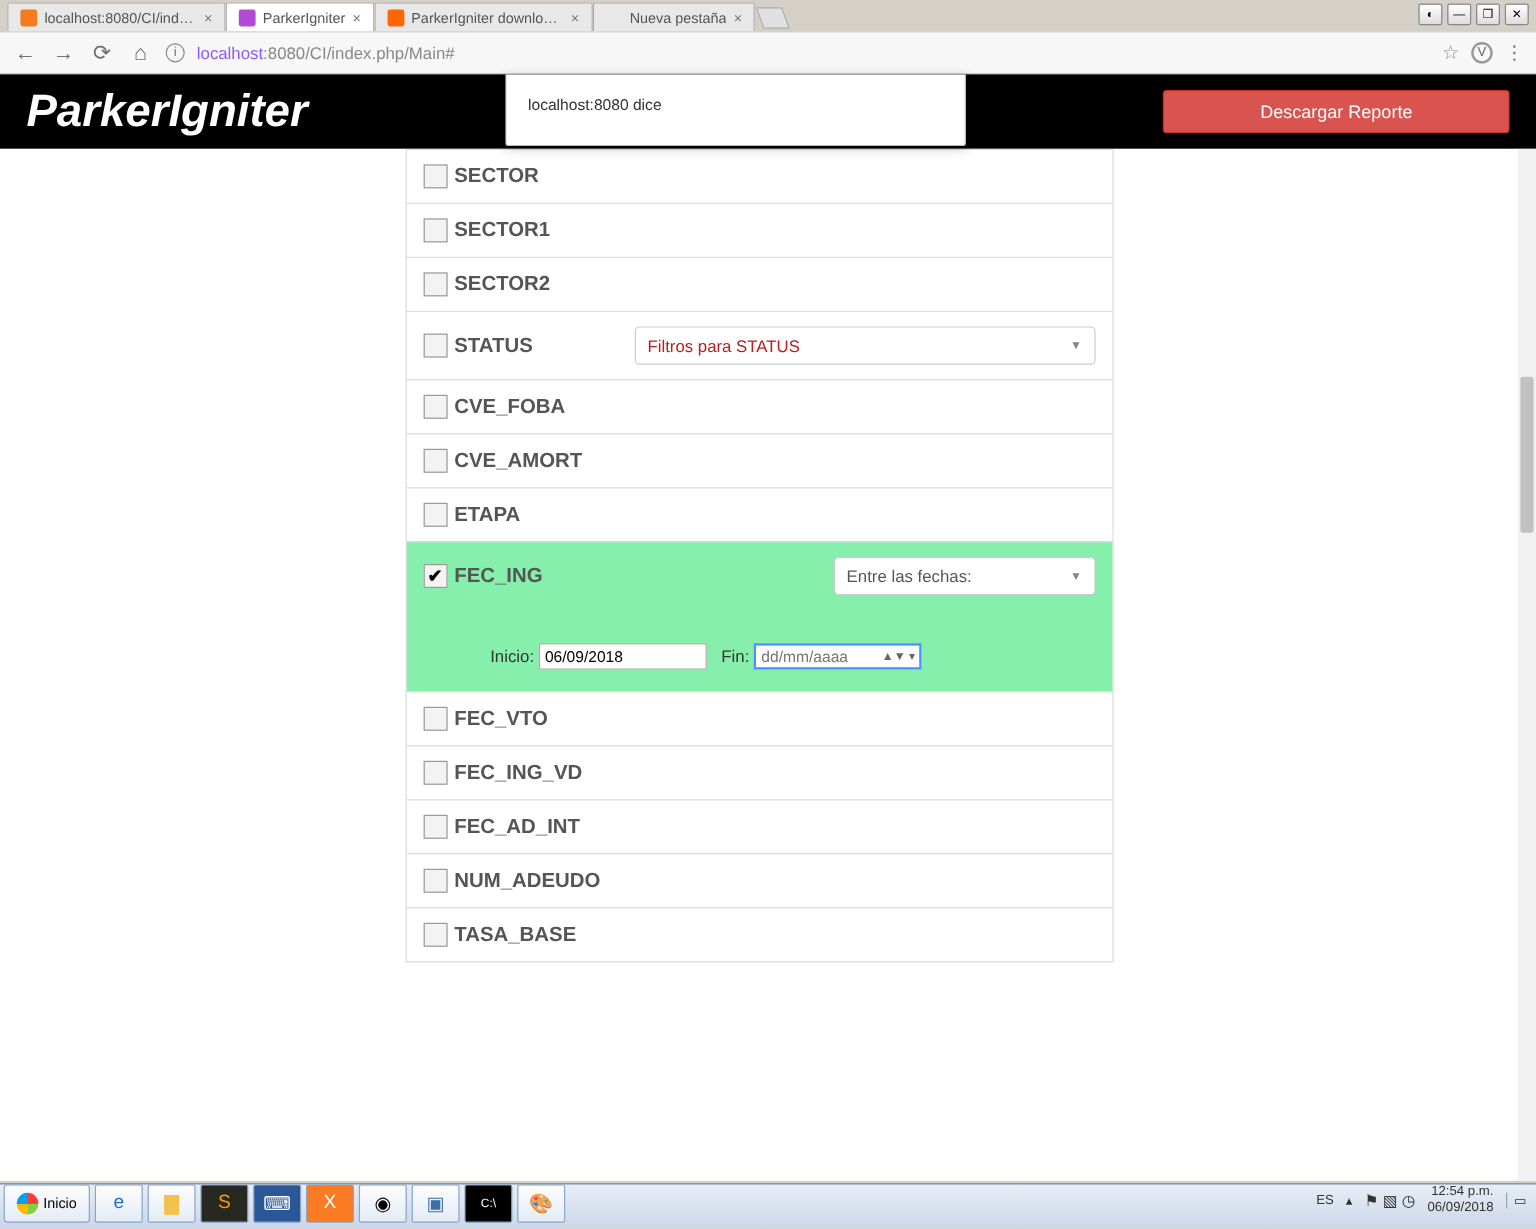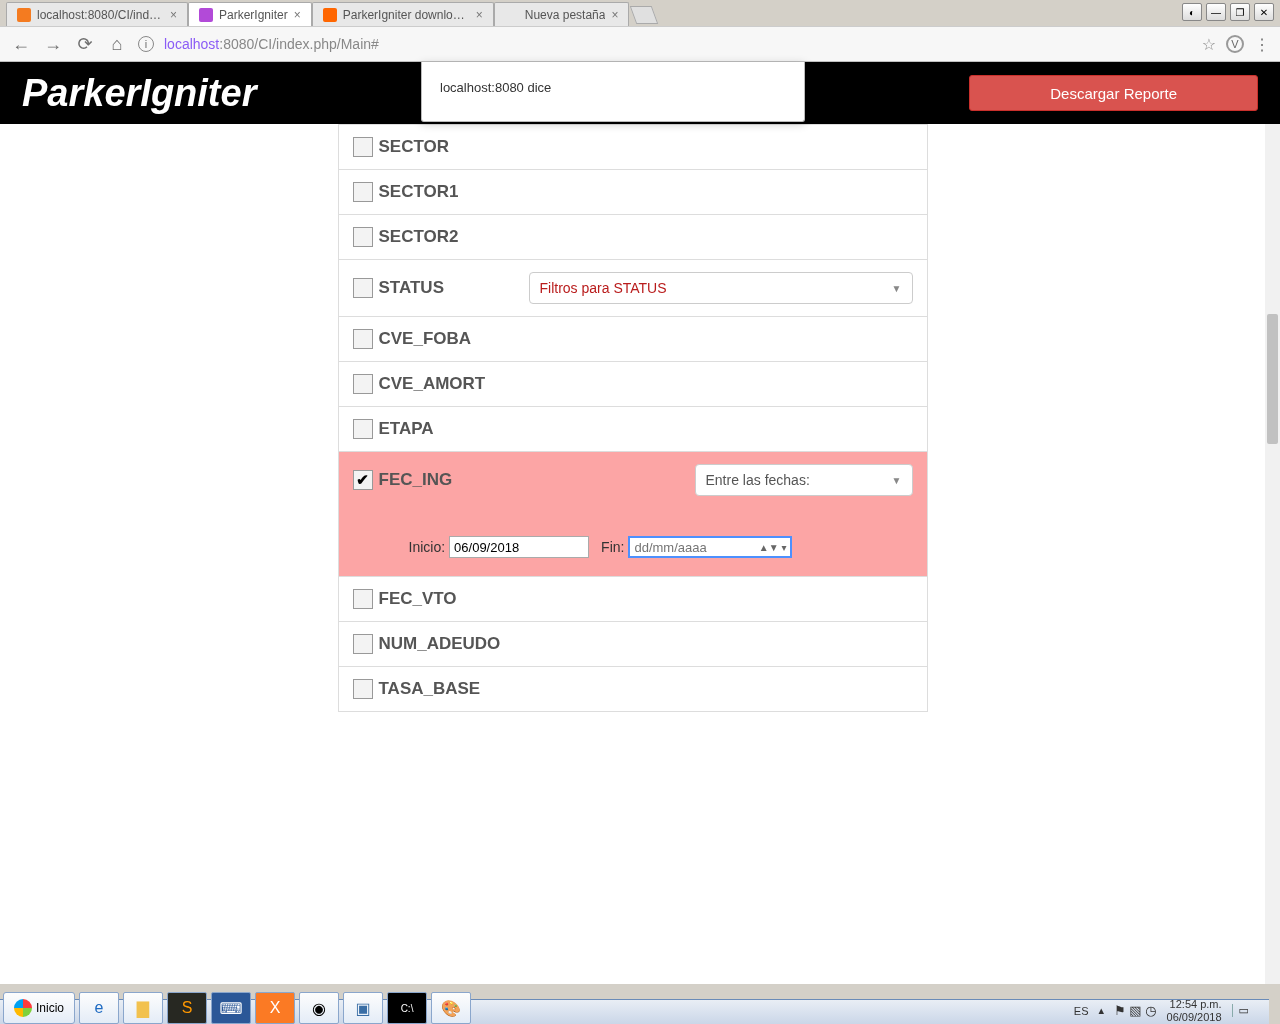--- a/index.html
+++ b/index.html
@@ -42,25 +42,25 @@
 .dinput{height:22px;border:1px solid #aaa;font-size:13px;padding:0 4px;background:#fff}
 .dinput.focus{border:2px solid #4d90fe}
 .dctl{display:flex;align-items:center;gap:2px;font-size:10px;color:#666}
 .vscroll{position:absolute;right:0;top:0;width:15px;bottom:0;background:#f1f1f1}
 .thumb{position:absolute;left:2px;right:2px;top:190px;height:130px;background:#c1c1c1;border-radius:2px}
 .dialog{position:absolute;left:421px;top:62px;width:384px;background:#fff;border:1px solid #bbb;border-top:none;border-radius:0 0 3px 3px;box-shadow:0 2px 10px rgba(0,0,0,.2);padding:18px 18px 14px;z-index:50}
 .dialog .dtitle{font-size:13px;color:#333;margin-bottom:12px}
 .dialog .dmsg{font-size:12px;color:#555;line-height:1.5}
 .dialog .dact{display:flex;justify-content:flex-end;margin-top:18px}
 .accept{background:#4d90fe;background:linear-gradient(#4d90fe,#357ae8);border:1px solid #3079ed;color:#fff;font-size:12px;padding:6px 16px;border-radius:3px;cursor:pointer}
-.taskbar{position:absolute;left:0;right:11px;bottom:0;height:25px;background:linear-gradient(#e9eef5,#cad6e8);border-top:1px solid #6a8bb8;display:flex;align-items:flex-end}
+.taskbar{position:absolute;left:0;right:0;bottom:0;height:38px;background:linear-gradient(#e9eef5,#cad6e8);border-top:1px solid #6a8bb8;display:flex;align-items:flex-start}
 .start{height:32px;display:flex;align-items:center;gap:4px;padding:0 10px;font-size:12px;border:1px solid #8aa6cc;border-radius:3px;margin-left:3px;background:linear-gradient(#fdfdfd,#e4ecf7)}
 .orb{width:18px;height:18px;border-radius:50%;background:conic-gradient(#ff3b3b 0 90deg,#7fd13b 90deg 180deg,#ffb900 180deg 270deg,#00a1f1 270deg 360deg)}
 .tbicon{width:40px;height:32px;margin-left:4px;border:1px solid #8aa6cc;border-radius:2px;display:flex;align-items:center;justify-content:center;font-size:16px;background:linear-gradient(#fdfdfd,#e4ecf7)}
-.tray{margin-left:auto;display:flex;align-items:center;gap:10px;padding-right:20px;font-size:11px;color:#333}
+.tray{margin-left:auto;display:flex;align-items:center;gap:10px;padding-right:8px;font-size:11px;color:#333}
 .tray .clock{text-align:right;line-height:1.2}
 .trayic{display:flex;gap:4px;font-size:13px}
 </style>
 </head>
 <body>
 
 <div class="tabbar">
   <div class="tab">
     <span class="fav" style="background:#f47b20"></span>
     <span class="ttxt">localhost:8080/CI/index.ph</span>
@@ -153,43 +153,55 @@
             <span class="cb"></span>
             <span class="lbl">CVE_AMORT</span>
           </div>
         </div>
         <div class="row">
           <div class="rtop">
             <span class="cb"></span>
             <span class="lbl">ETAPA</span>
           </div>
         </div>
-        <div class="row" style="background: #fca5a5;">
+        <div class="row" style="background: #86efac;">
           <div class="rtop">
             <span class="cb checked"></span>
             <span class="lbl">FEC_ING</span>
             <div class="dd fecdd">
               <span>Entre las fechas:</span>
               <span class="car" style="margin-left:auto">▼</span>
             </div>
           </div>
           <div class="daterow">
             <span class="dlabel">Inicio:</span>
             <input class="dinput" style="width: 140px;" value="06/09/2018">
             <span class="dlabel" style="margin-left:8px">Fin:</span>
             <div style="position:relative;display:flex;align-items:center">
-              <input class="dinput focus" style="width: 164px; color: rgb(26, 115, 232);" placeholder="dd/mm/aaaa">
+              <input class="dinput focus" style="width: 140px; color: rgb(26, 115, 232);" placeholder="dd/mm/aaaa">
               <span class="dctl" style="position:absolute;right:6px">▲▼ ▾</span>
             </div>
           </div>
         </div>
         <div class="row">
           <div class="rtop">
             <span class="cb"></span>
             <span class="lbl">FEC_VTO</span>
+          </div>
+        </div>
+        <div class="row">
+          <div class="rtop">
+            <span class="cb"></span>
+            <span class="lbl">FEC_ING_VD</span>
+          </div>
+        </div>
+        <div class="row">
+          <div class="rtop">
+            <span class="cb"></span>
+            <span class="lbl">FEC_AD_INT</span>
           </div>
         </div>
         <div class="row">
           <div class="rtop">
             <span class="cb"></span>
             <span class="lbl">NUM_ADEUDO</span>
           </div>
         </div>
         <div class="row">
           <div class="rtop">

